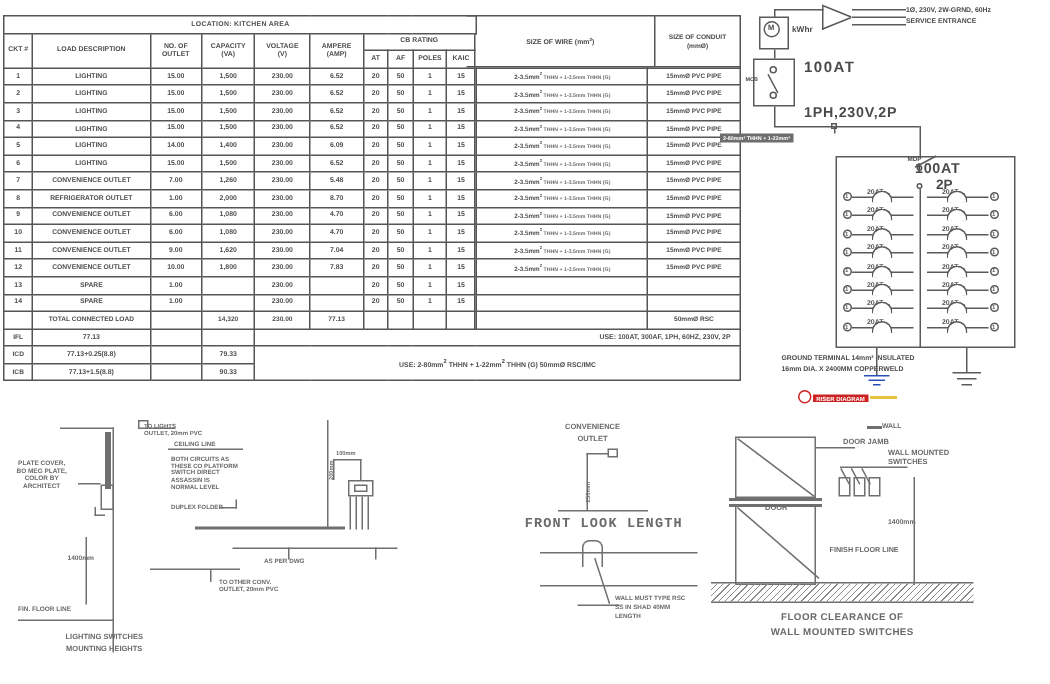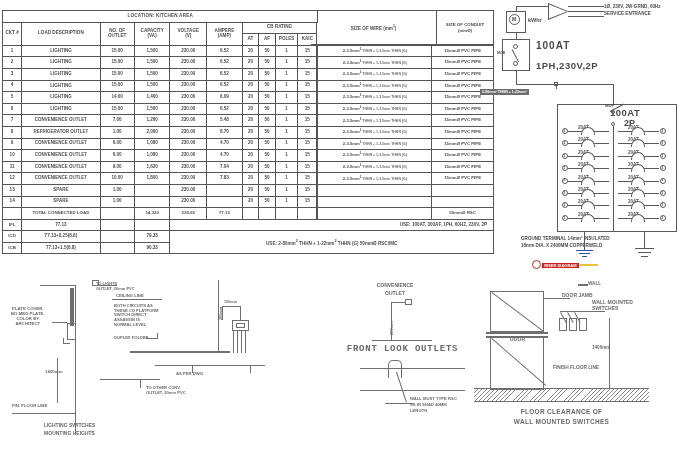--- a/index.html
+++ b/index.html
@@ -396,21 +396,21 @@
     <div class="ln vl" style="left:20px;top:6px;height:6px;"></div>
     <div class="ln vl" style="left:20px;top:33px;height:6px;"></div>
 
     <div class="box" style="left:6px;top:39px;width:28px;height:32px;"></div>
     <div class="rtext" style="left:1px;top:51px;font-size:3.6px;">MCB</div>
     <div class="circ" style="left:17px;top:44px;width:5px;height:5px;"></div>
     <div class="circ" style="left:17px;top:61px;width:5px;height:5px;"></div>
     <div class="ln" style="left:16px;top:49px;width:14px;height:1px;transform:rotate(62deg);transform-origin:left center;"></div>
 
     <div class="rtext" style="left:40px;top:40px;font-size:10px;letter-spacing:1px;">100AT</div>
-    <div class="rtext" style="left:40px;top:60px;font-size:9.5px;letter-spacing:.5px;">1PH,230V,2P</div>
+    <div class="rtext" style="left:40px;top:70px;font-size:9.5px;letter-spacing:.5px;">1PH,230V,2P</div>
 
     <div class="ln vl" style="left:20px;top:71px;height:13px;"></div>
     <div class="ln hl" style="left:20px;top:84px;width:97px;"></div>
     <div class="ln vl" style="left:60px;top:84px;height:5px;"></div>
     <div class="box" style="left:58px;top:82px;width:4px;height:4px;"></div>
     <div class="ln vl" style="left:117px;top:84px;height:20px;"></div>
 
     <div class="wirelabel" style="left:-16px;top:89px;">2-80mm² THHN + 1-22mm²</div>
 
     <div class="box" style="left:61px;top:104px;width:120px;height:128px;"></div>
@@ -624,21 +624,21 @@
     </div>
 
     <div>
       <div class="cap" style="left:355px;top:2px;width:80px;font-size:5px;">CONVENIENCE</div>
       <div class="cap" style="left:355px;top:10px;width:80px;font-size:5px;">OUTLET</div>
       <div class="dbox" style="left:405px;top:19px;width:7px;height:6px;"></div>
       <div class="dl" style="left:391px;top:22px;width:15px;height:1px;"></div>
       <div class="dl" style="left:391px;top:22px;width:1px;height:38px;"></div>
       <div class="dimtxt vert" style="left:389px;top:55px;font-size:4px;">250mm</div>
       <div class="dl" style="left:372px;top:60px;width:60px;height:1px;"></div>
-      <div class="cap" style="left:330px;top:64px;width:145px;font-size:9px;letter-spacing:.8px;font-family:'Liberation Mono',monospace;">FRONT LOOK OUTLETS</div>
+      <div class="cap" style="left:330px;top:64px;width:145px;font-size:9px;letter-spacing:.8px;font-family:'Liberation Mono',monospace;">FRONT LOOK LENGTH</div>
 
       <div class="dl" style="left:360px;top:88px;width:105px;height:1px;"></div>
       <div class="dl" style="left:360px;top:110px;width:105px;height:1px;"></div>
       <div class="dbox" style="left:388px;top:80px;width:14px;height:9px;border-bottom:none;border-radius:5px 5px 0 0;"></div>
       <div class="dl" style="left:388px;top:88px;width:1px;height:10px;"></div>
       <div class="dl" style="left:401px;top:88px;width:1px;height:10px;"></div>
       <div class="dl" style="left:396px;top:92px;width:1px;height:32px;transform:rotate(-18deg);transform-origin:top center;"></div>
       <div class="dl" style="left:385px;top:123px;width:28px;height:1px;"></div>
       <div class="dtext" style="left:410px;top:117px;font-size:4.2px;">WALL MUST TYPE RSC</div>
       <div class="dtext" style="left:410px;top:123px;font-size:4.2px;">SS IN SHAD 40MM</div>

